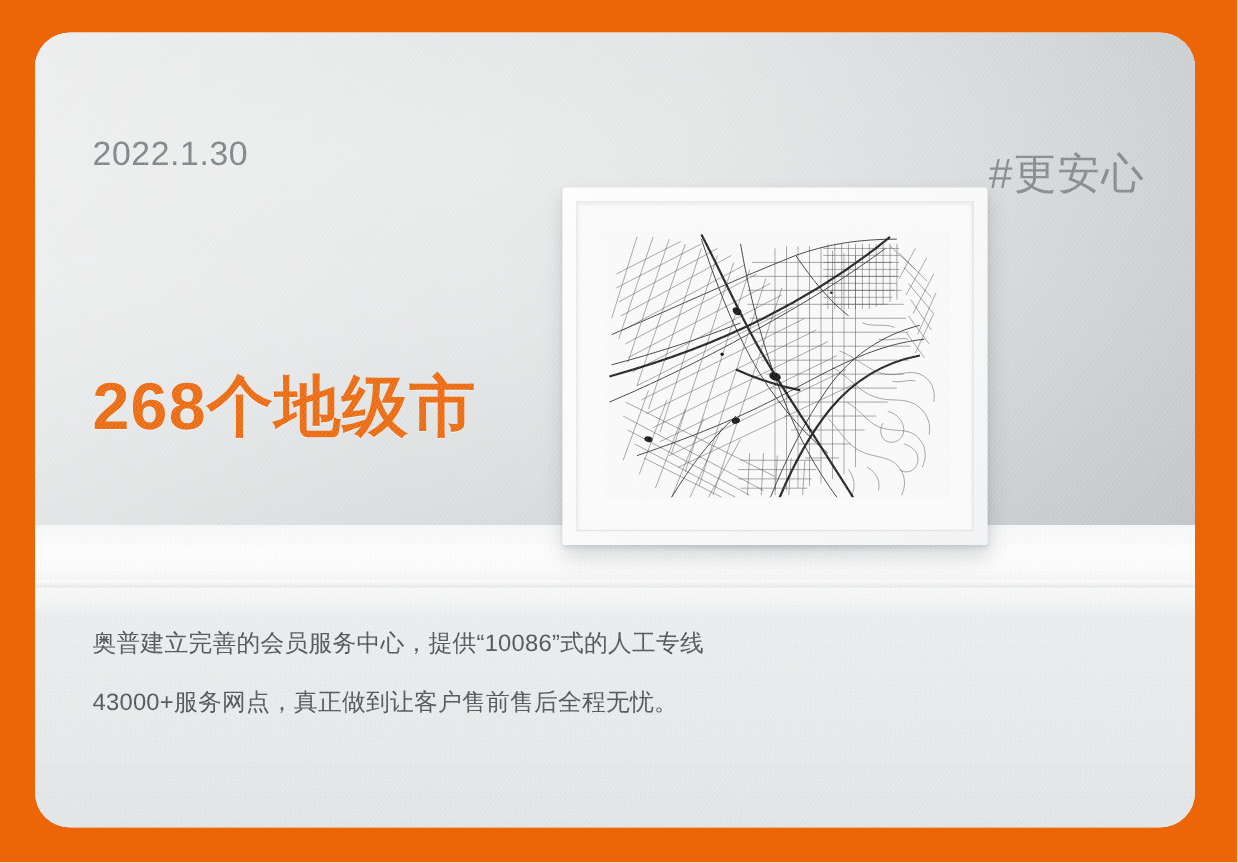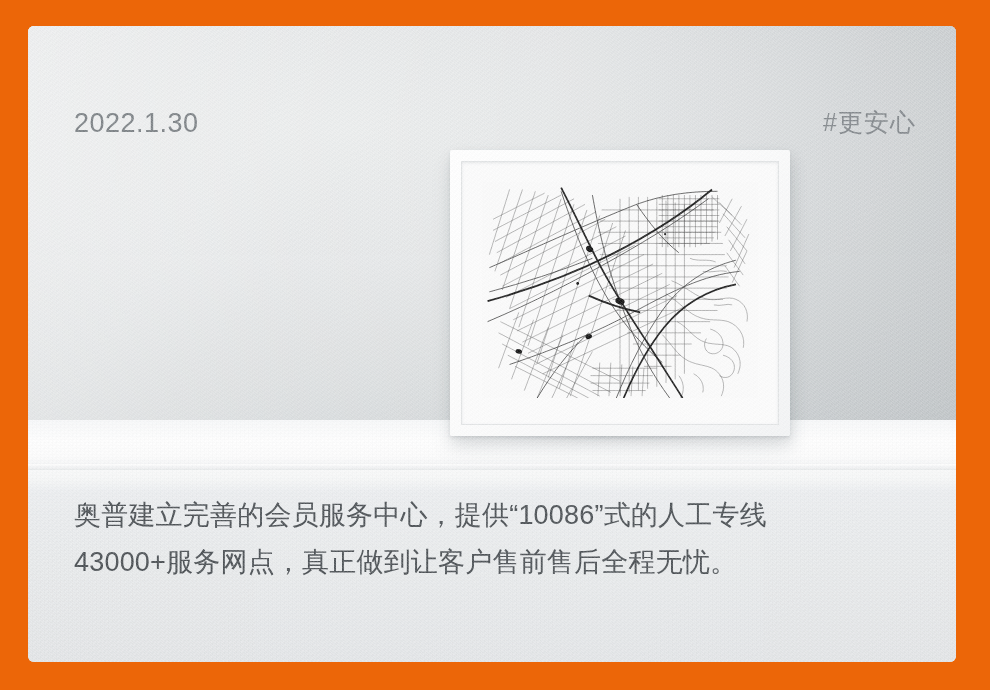--- a/index.html
+++ b/index.html
@@ -23,21 +23,21 @@
     overflow: hidden;
   }
 
   
   #card {
     position: absolute;
     left: 28px;
     top: 26px;
     width: 928px;
     height: 636px;
-    border-radius: 6px;
+    border-radius: 28px;
     overflow: hidden;
     background: #e3e5e6;
   }
 
   
   .wall {
     position: absolute;
     left: 0;
     top: 0;
     width: 100%;
@@ -117,22 +117,22 @@
     left: 46px;
     top: 82px;
     font-size: 27px;
     letter-spacing: 0.5px;
     color: #7d8286;
     white-space: nowrap;
   }
   .hashtag {
     position: absolute;
     right: 40px;
-    top: 80px;
-    font-size: 25px;
+    top: 90px;
+    font-size: 34px;
     letter-spacing: 1px;
     color: #83888c;
     white-space: nowrap;
   }
 
   
   .headline {
     position: absolute;
     left: 46px;
     top: 264px;
@@ -196,21 +196,21 @@
     filter: blur(2px);
     pointer-events: none;
   }
 
   
   .body-copy {
     position: absolute;
     left: 46px;
     top: 466px;
     width: 840px;
-    font-size: 27px;
+    font-size: 19px;
     line-height: 47px;
     color: #4a4f53;
     letter-spacing: 0.2px;
   }
   .body-copy p { margin: 0; }
 </style>
 </head>
 <body>
 
 <div id="poster">
@@ -222,20 +222,21 @@
 
     <div class="shelf"></div>
     <div class="shelf-top-edge"></div>
     <div class="shelf-lip"></div>
     <div class="shelf-grain"></div>
 
     <div class="date-label">2022.1.30</div>
 
     <div class="hashtag">#更安心</div>
 
+    <div class="headline">268个地级市</div>
 
     <div class="frame-contact-shadow"></div>
 
     <div class="frame">
       <div class="frame-inner-bevel">
         <div class="frame-mat">
           <div class="map-canvas">
             <svg viewBox="0 0 300 232" preserveAspectRatio="none" xmlns="http://www.w3.org/2000/svg">
               <rect x="0" y="0" width="300" height="232" fill="#fbfbfb"></rect>
               <g stroke="#3a3a3a" fill="none" stroke-width="0.42" opacity="0.95">

